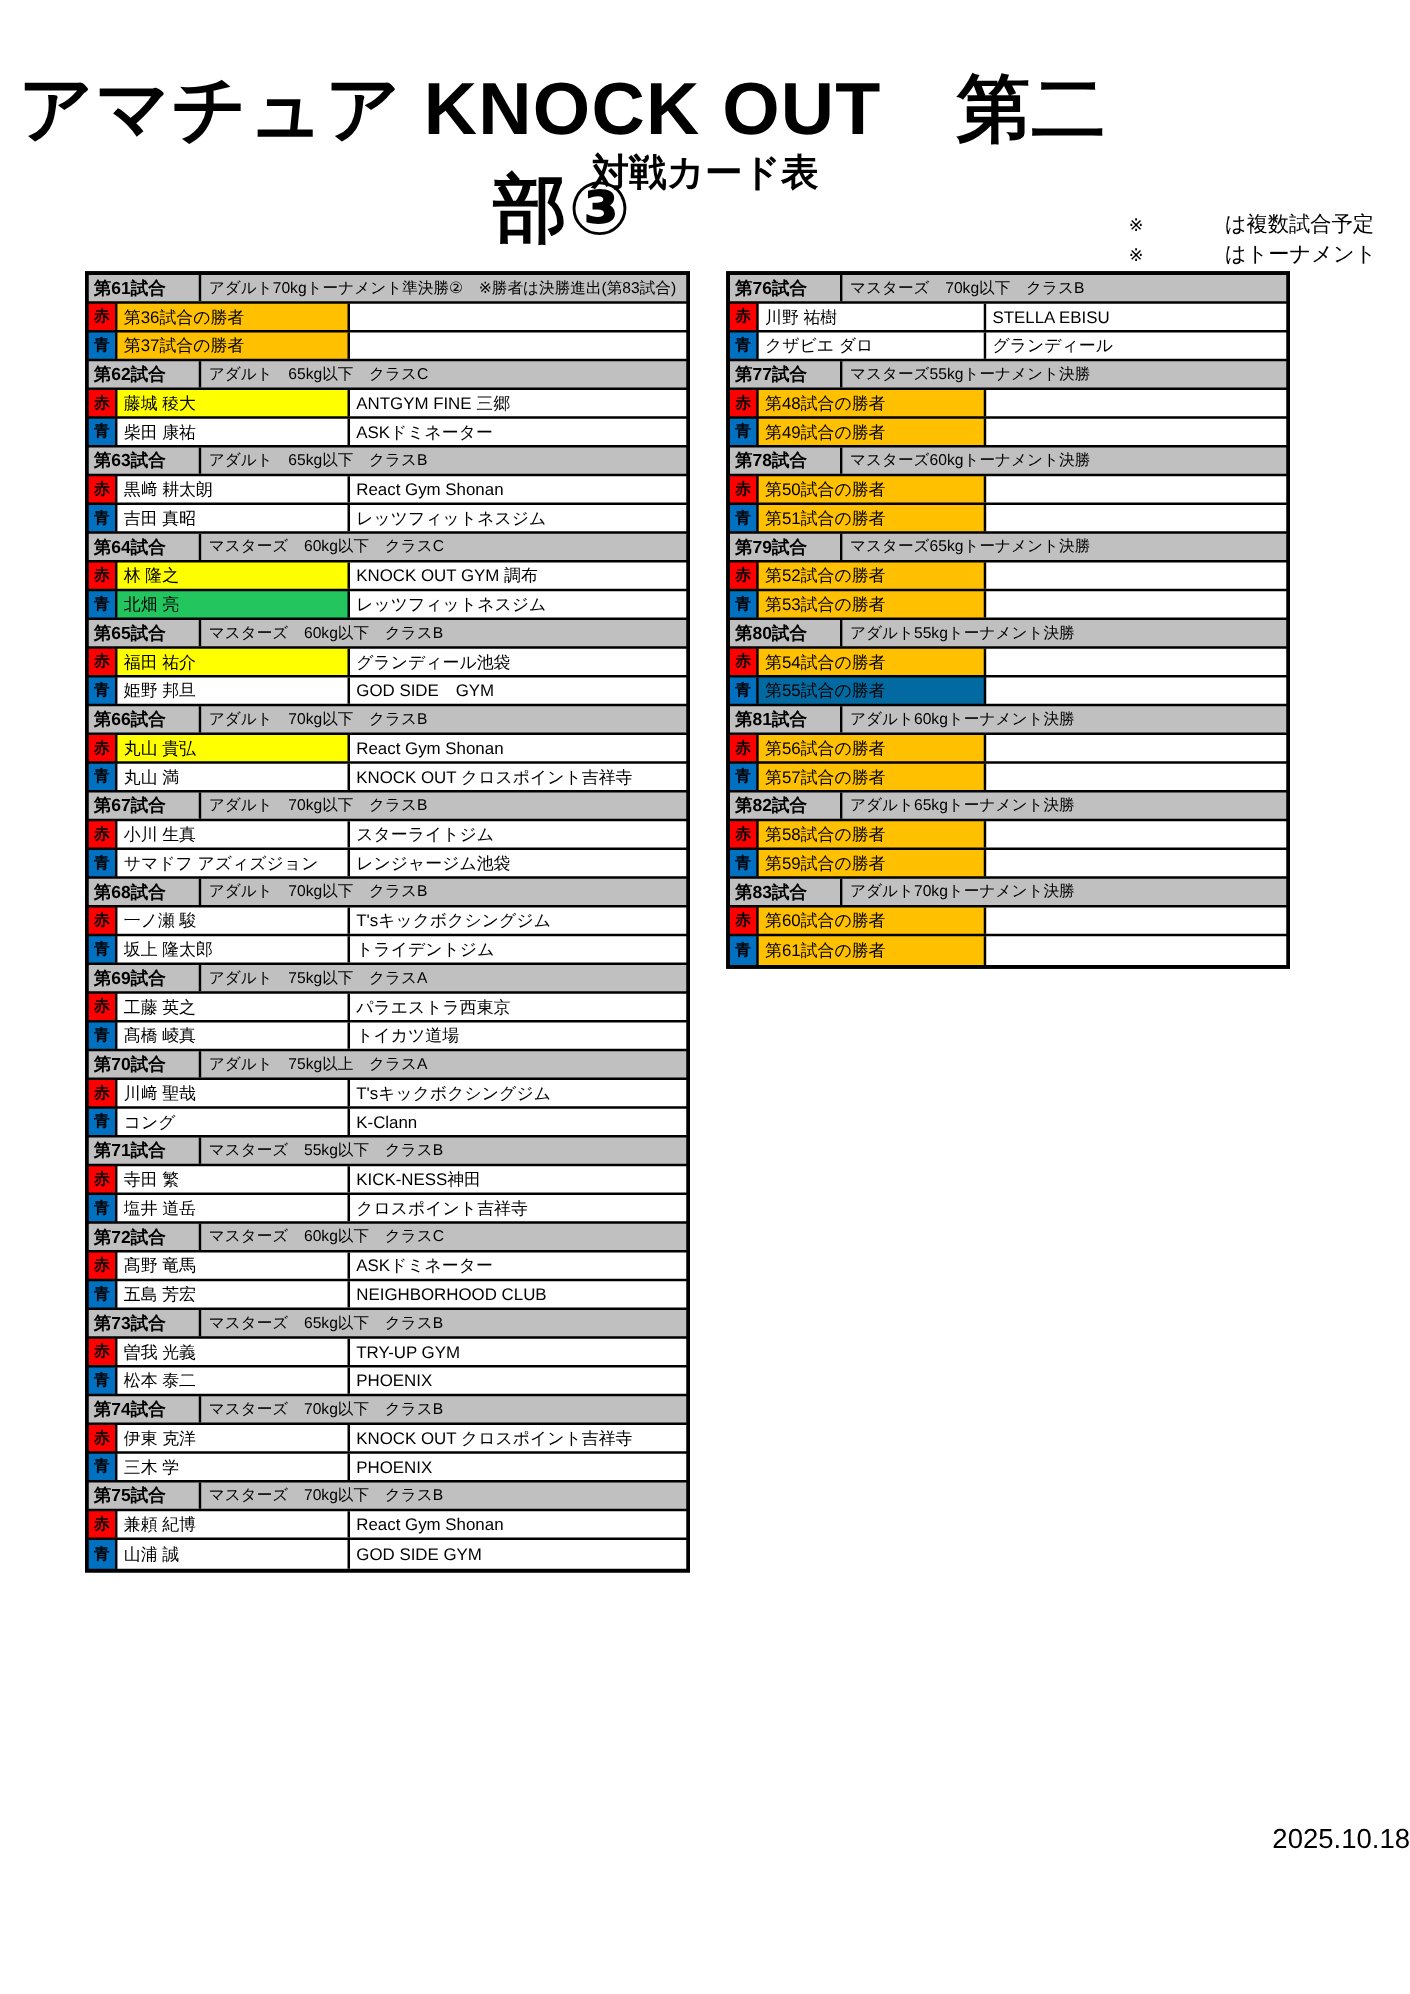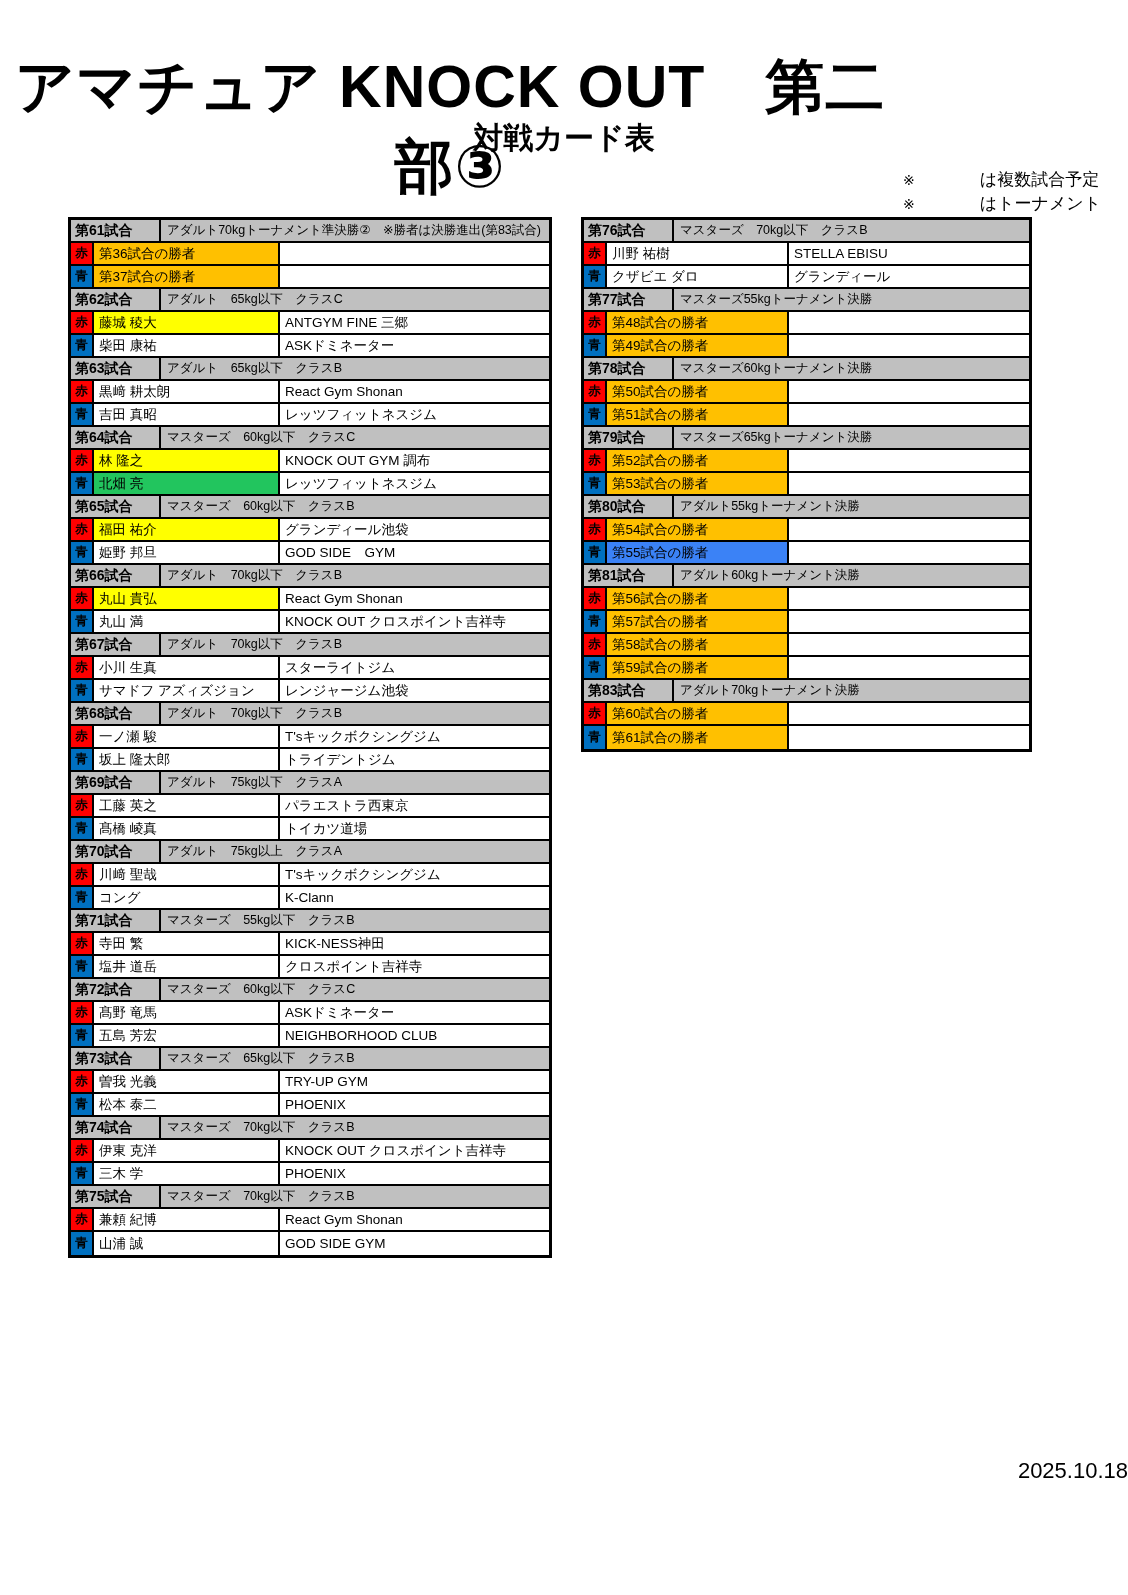--- a/index.html
+++ b/index.html
@@ -396,41 +396,45 @@
         <div class="cell no-cell">第80試合</div>
         <div class="cell cat-cell">アダルト55kgトーナメント決勝</div>
       </div>
       <div class="row fighter-row">
         <div class="cell corner-cell" style="background: rgb(255, 0, 0);">赤</div>
         <div class="cell name-cell" style="background: rgb(255, 192, 0);">第54試合の勝者</div>
         <div class="cell gym-cell"></div>
       </div>
       <div class="row fighter-row">
         <div class="cell corner-cell" style="background: rgb(0, 112, 192);">青</div>
-        <div class="cell name-cell" style="background: #3b82f6;">第55試合の勝者</div>
+        <div class="cell name-cell" style="background: #0369a1;">第55試合の勝者</div>
         <div class="cell gym-cell"></div>
       </div>
     </div>
     <div class="match-block">
       <div class="row header-row">
         <div class="cell no-cell">第81試合</div>
         <div class="cell cat-cell">アダルト60kgトーナメント決勝</div>
       </div>
       <div class="row fighter-row">
         <div class="cell corner-cell" style="background: rgb(255, 0, 0);">赤</div>
         <div class="cell name-cell" style="background: rgb(255, 192, 0);">第56試合の勝者</div>
         <div class="cell gym-cell"></div>
       </div>
       <div class="row fighter-row">
         <div class="cell corner-cell" style="background: rgb(0, 112, 192);">青</div>
         <div class="cell name-cell" style="background: rgb(255, 192, 0);">第57試合の勝者</div>
         <div class="cell gym-cell"></div>
       </div>
     </div>
     <div class="match-block">
+      <div class="row header-row">
+        <div class="cell no-cell">第82試合</div>
+        <div class="cell cat-cell">アダルト65kgトーナメント決勝</div>
+      </div>
       <div class="row fighter-row">
         <div class="cell corner-cell" style="background: rgb(255, 0, 0);">赤</div>
         <div class="cell name-cell" style="background: rgb(255, 192, 0);">第58試合の勝者</div>
         <div class="cell gym-cell"></div>
       </div>
       <div class="row fighter-row">
         <div class="cell corner-cell" style="background: rgb(0, 112, 192);">青</div>
         <div class="cell name-cell" style="background: rgb(255, 192, 0);">第59試合の勝者</div>
         <div class="cell gym-cell"></div>
       </div>

